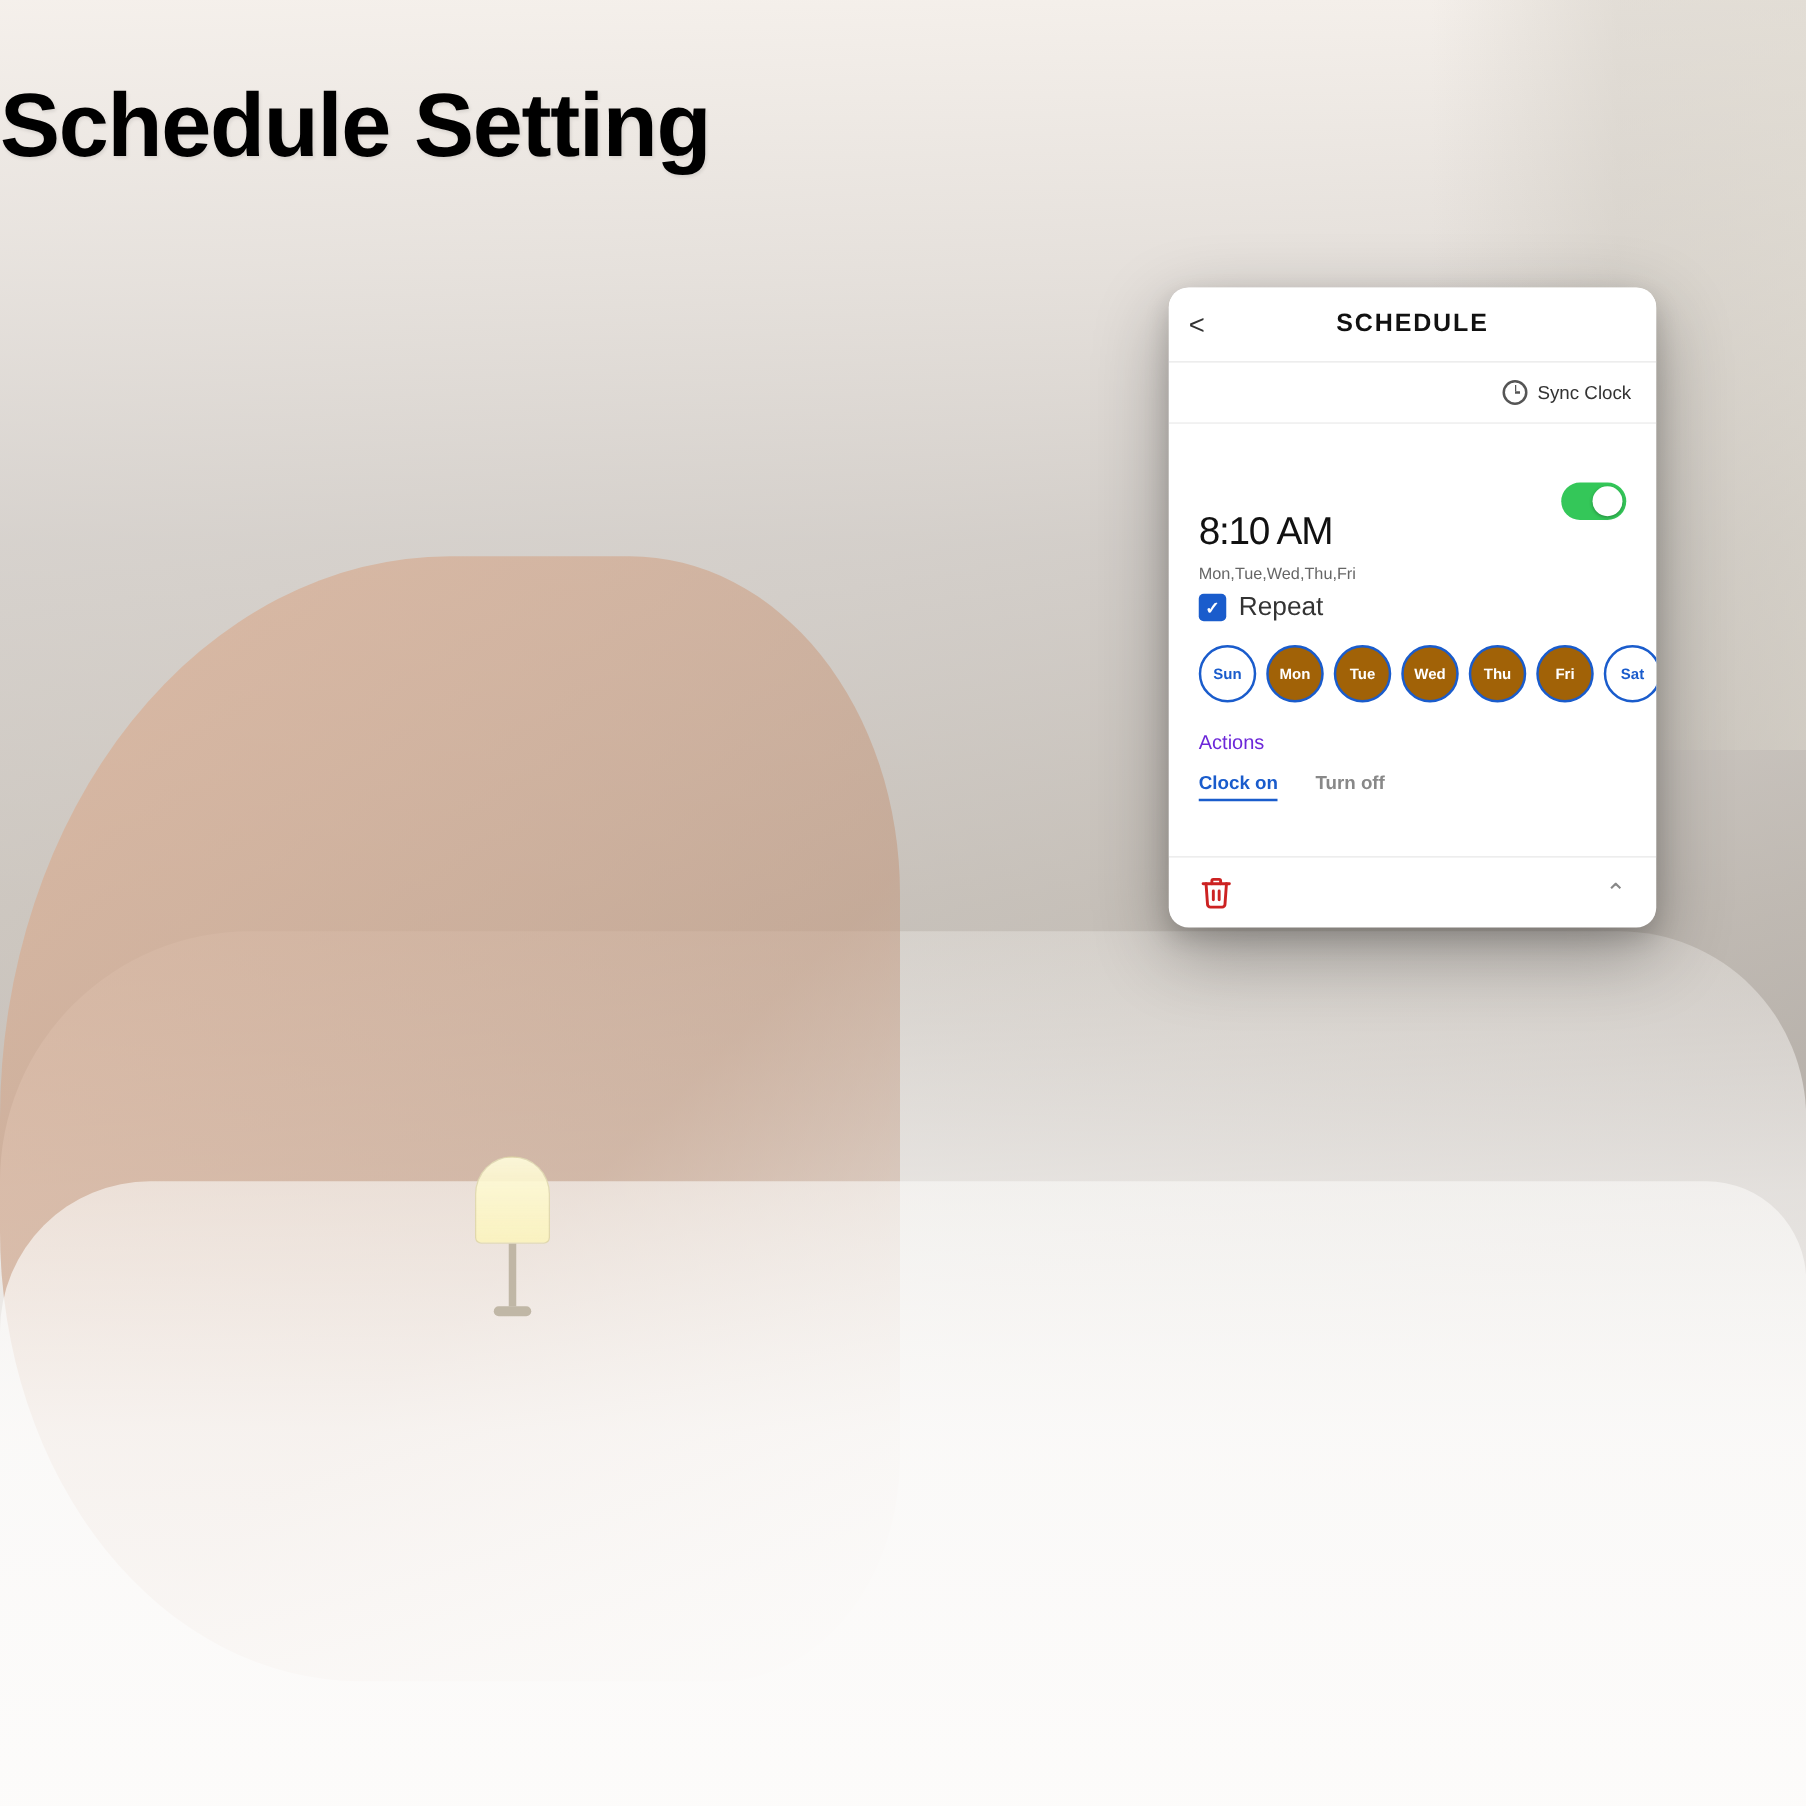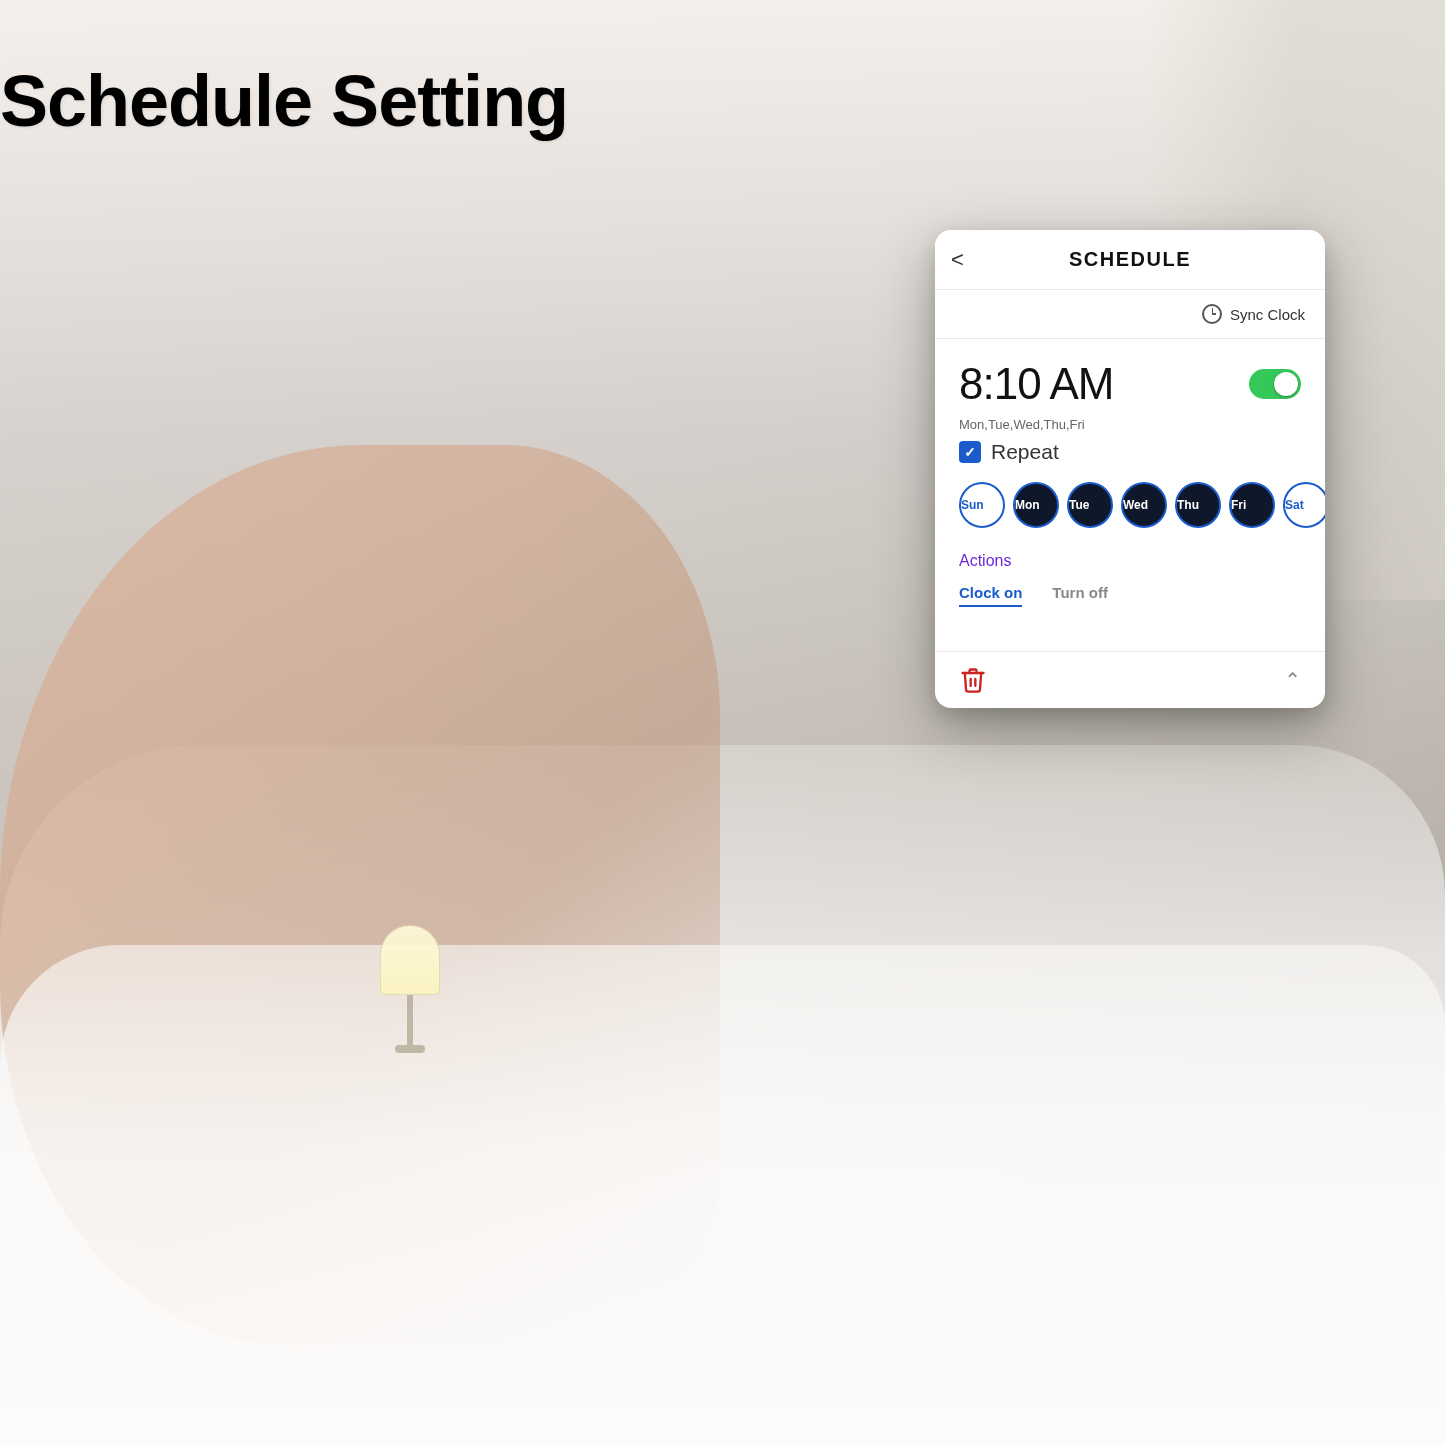--- a/index.html
+++ b/index.html
@@ -206,24 +206,25 @@
 
     
     .time-row {
       display: flex;
       align-items: center;
       justify-content: space-between;
       margin-bottom: 8px;
     }
 
     .time-display {
-      font-size: 44px;
+      font-size: 31px;
       font-weight: 300;
       color: #111;
       letter-spacing: -1px;
+      margin-top: 48px;
     }
 
     
     .toggle {
       width: 52px;
       height: 30px;
       background: #34c759;
       border-radius: 15px;
       position: relative;
       cursor: pointer;
@@ -288,34 +289,35 @@
       flex-wrap: nowrap;
     }
 
     .day-pill {
       width: 46px;
       height: 46px;
       border-radius: 50%;
       border: 2px solid #1a5ccc;
       display: flex;
       align-items: center;
+      justify-content: center;
       font-size: 12px;
       font-weight: 600;
       cursor: pointer;
       flex-shrink: 0;
     }
 
     .day-pill.inactive {
       color: #1a5ccc;
       background: #fff;
     }
 
     .day-pill.active {
       color: #fff;
-      background: #0f172a;
+      background: #a16207;
     }
 
     
     .actions-label {
       font-size: 16px;
       color: #6d28d9;
       margin-bottom: 10px;
     }
 
     .actions-row {

